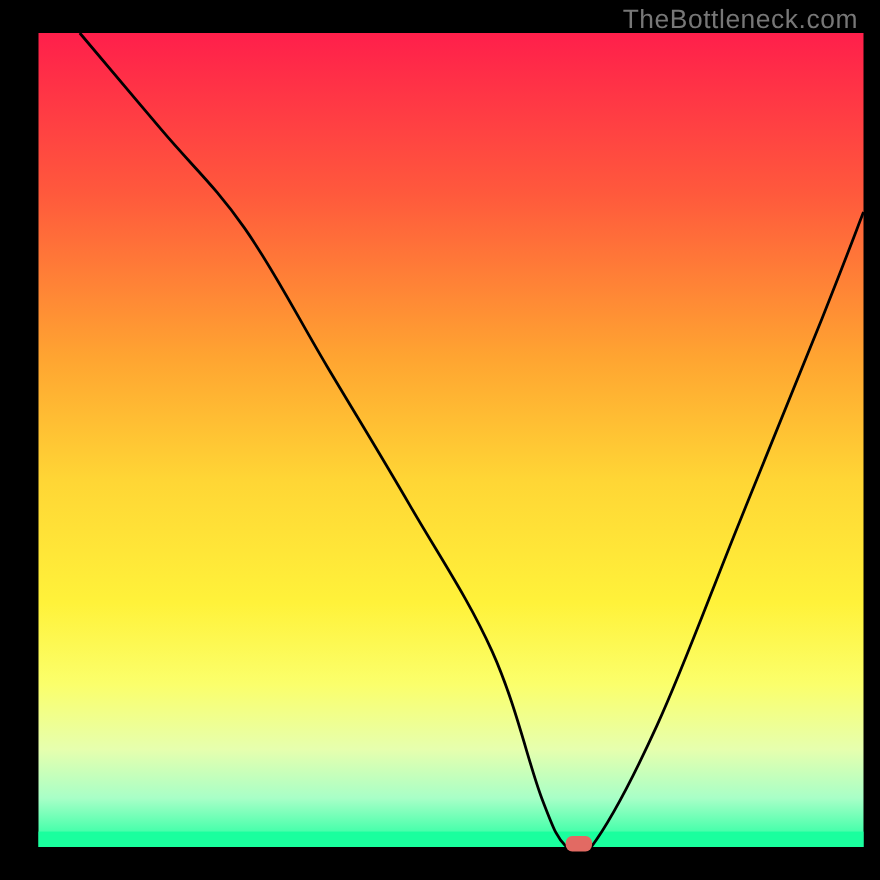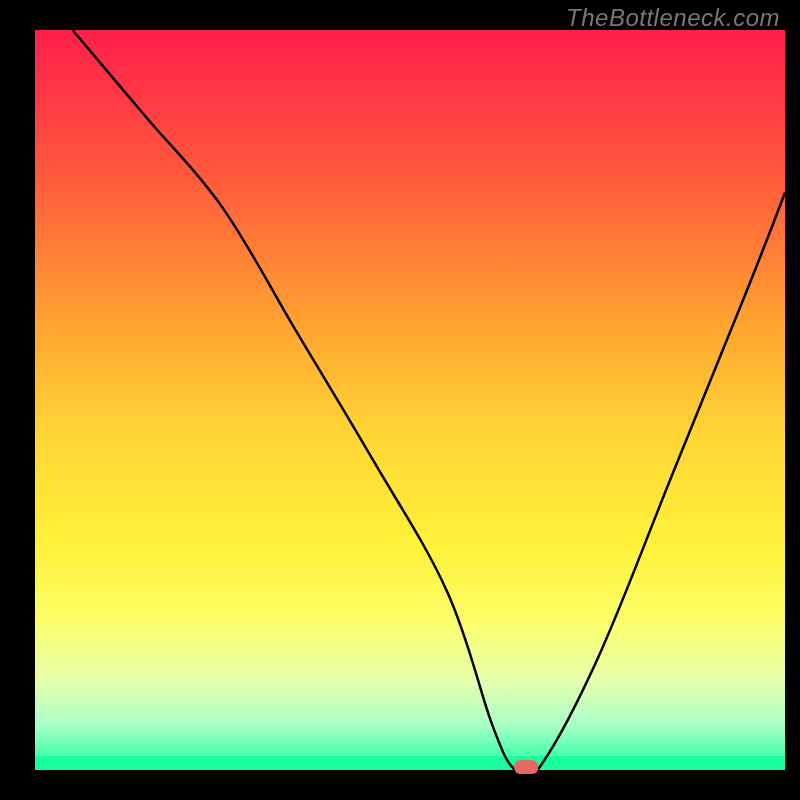--- a/index.html
+++ b/index.html
@@ -8,21 +8,20 @@
     width: 800px;
     height: 800px;
     background: #000;
     font-family: Arial, Helvetica, sans-serif;
     overflow: hidden;
   }
   .container {
     position: relative;
     width: 800px;
     height: 692px;
-    font-style: italic;
   }
   .watermark {
     position: absolute;
     top: 4px;
     right: 20px;
     color: #777;
     font-size: 24px;
     font-weight: 500;
     letter-spacing: 0.5px;
     z-index: 3;

